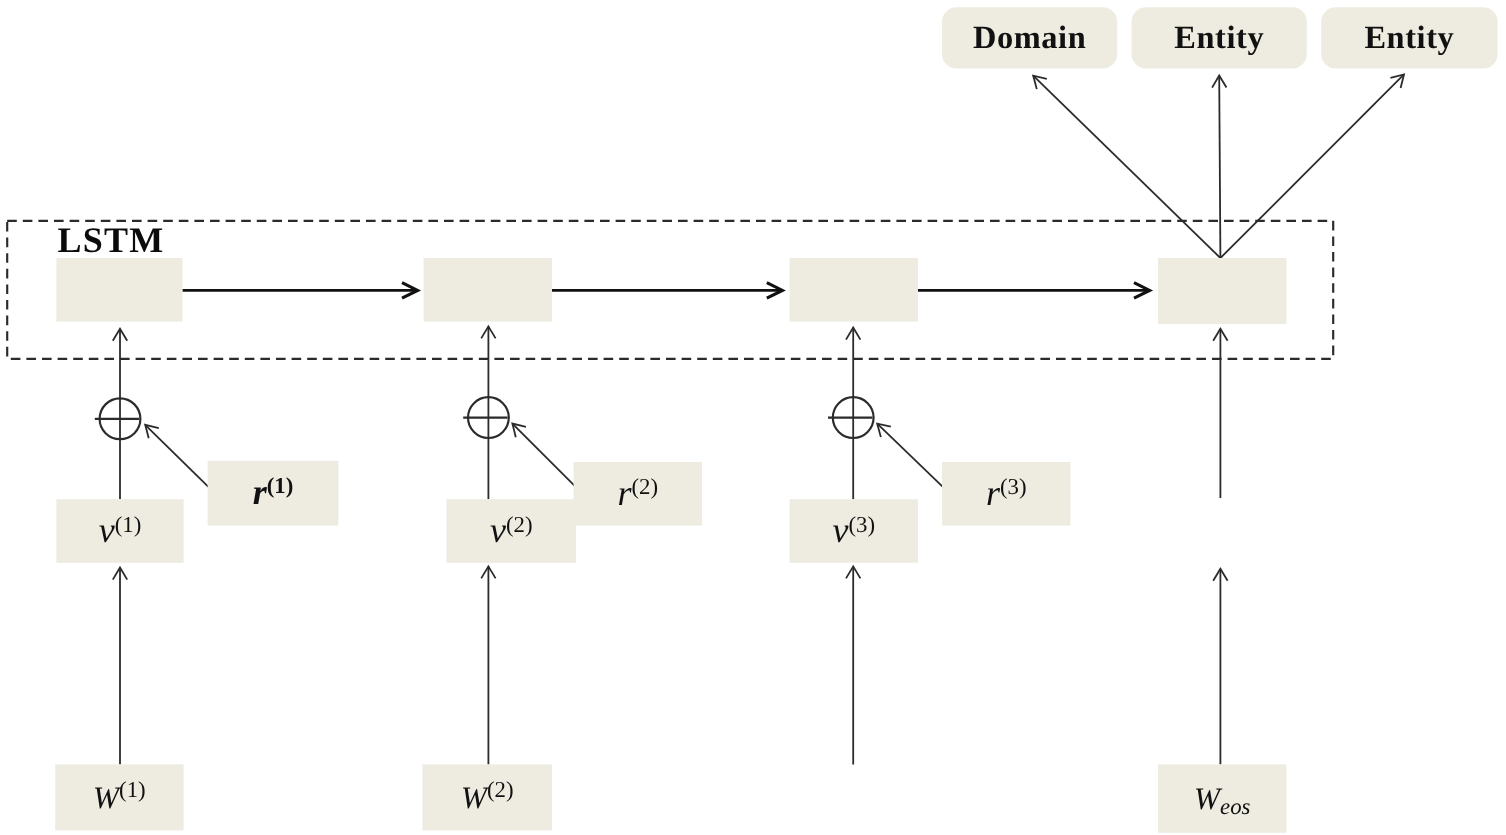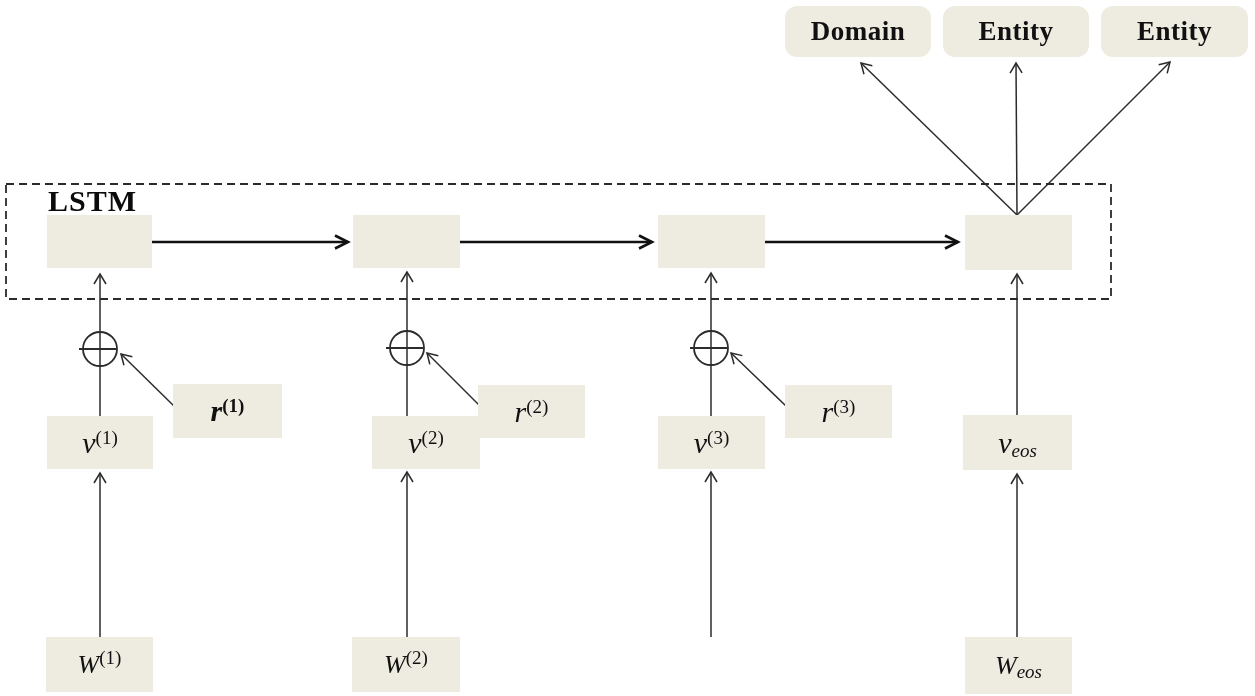--- a/index.html
+++ b/index.html
@@ -139,23 +139,20 @@
 
   <div class="box" style="left:47px; top:416px; width:106px; height:53px;">
     <span class="mathlabel"><span class="mi">v</span><span class="msup">(1)</span></span>
   </div>
   <div class="box" style="left:353px; top:416px; width:108px; height:53px;margin-left:19px;">
     <span class="mathlabel"><span class="mi">v</span><span class="msup">(2)</span></span>
   </div>
   <div class="box" style="left:658px; top:416px; width:107px; height:53px;">
     <span class="mathlabel"><span class="mi">v</span><span class="msup">(3)</span></span>
   </div>
-  <div class="box" style="left:963px; top:415px; width:109px; height:55px;">
-    <span class="mathlabel"><span class="mi">v</span><span class="msub">eos</span></span>
-  </div>
 
   <div class="box" style="left:173px; top:384px; width:109px; height:54px;font-weight:bold;">
     <span class="mathlabel"><span class="mi">r</span><span class="msup">(1)</span></span>
   </div>
   <div class="box" style="left:478px; top:385px; width:107px; height:53px;">
     <span class="mathlabel"><span class="mi">r</span><span class="msup">(2)</span></span>
   </div>
   <div class="box" style="left:785px; top:385px; width:107px; height:53px;">
     <span class="mathlabel"><span class="mi">r</span><span class="msup">(3)</span></span>
   </div>

